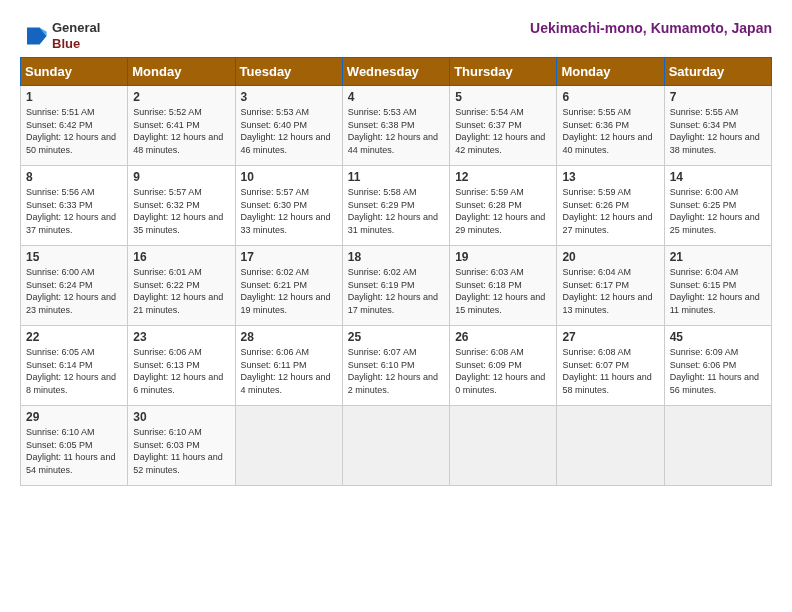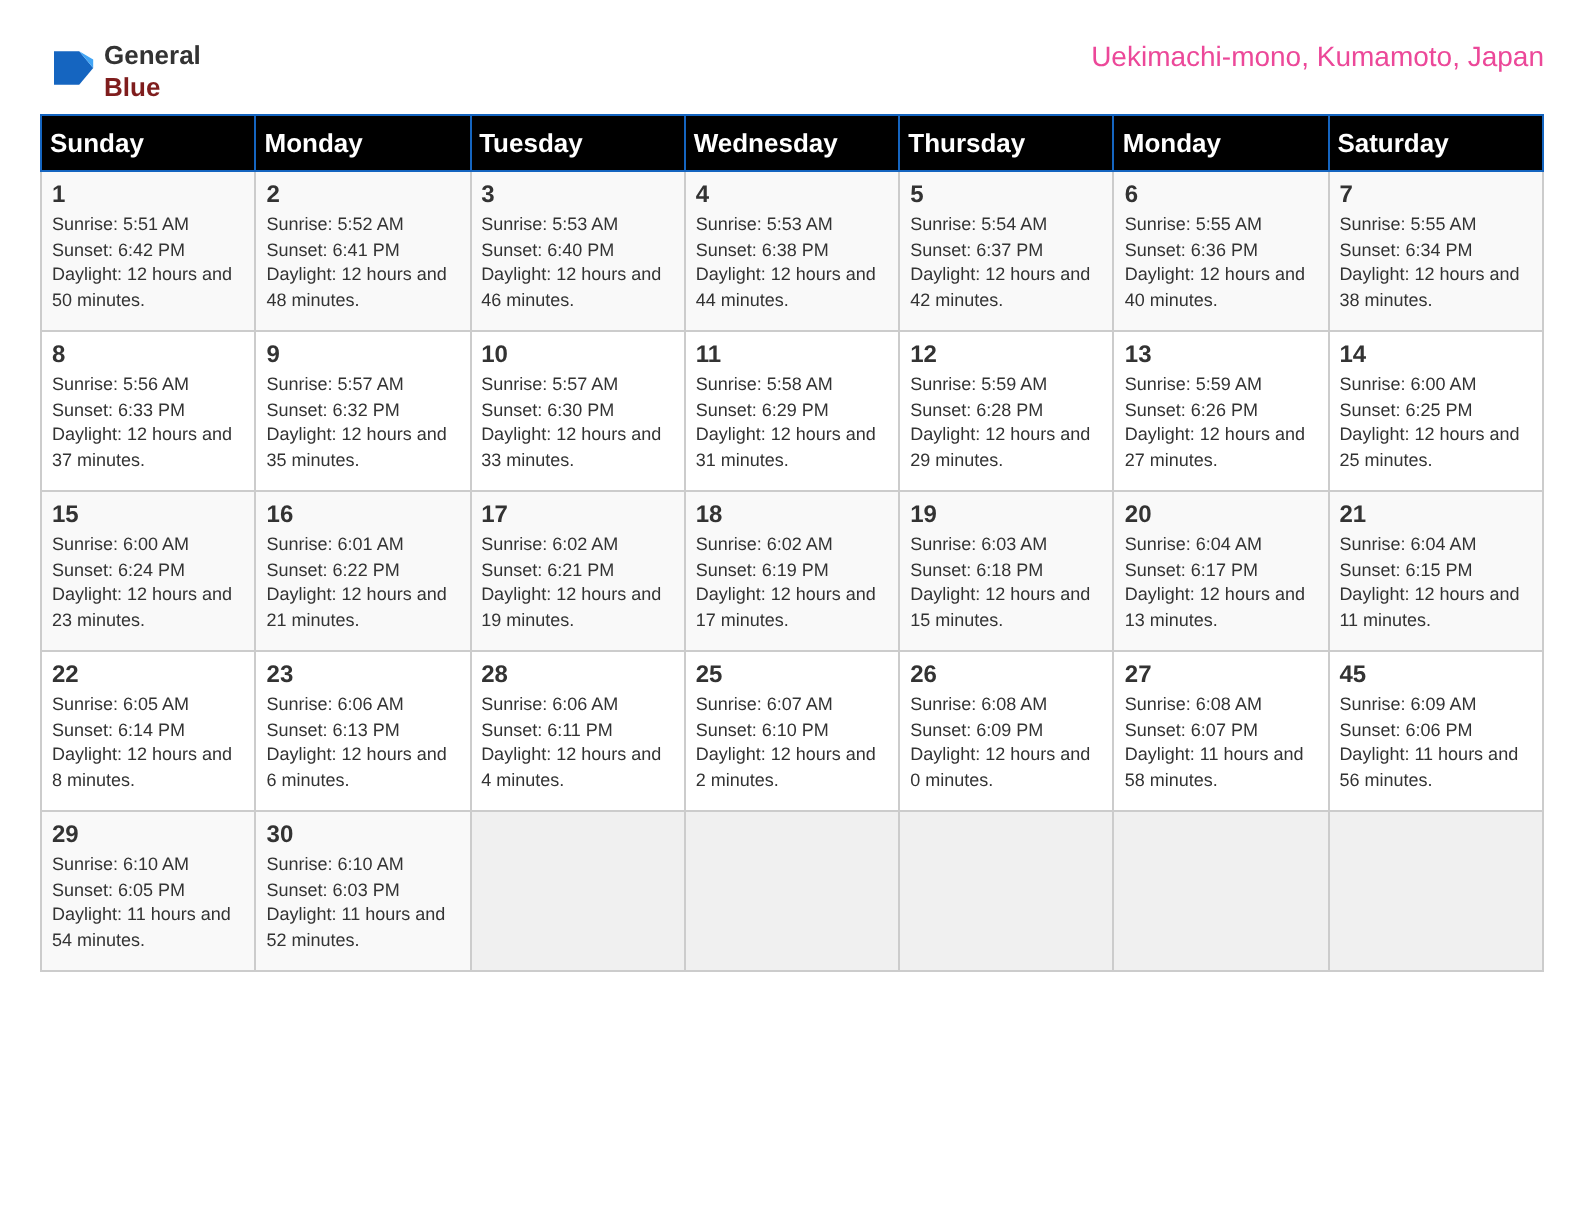--- a/index.html
+++ b/index.html
@@ -11,20 +11,21 @@
       padding: 20px;
     }
     .header-section {
       display: flex;
       justify-content: space-between;
       align-items: flex-start;
       margin-bottom: 6px;
     }
     .logo {
       display: flex;
+      align-items: center;
       gap: 4px;
     }
     .logo-text {
       font-size: 13px;
       font-weight: bold;
       color: #333;
       line-height: 1.2;
     }
     .logo-icon {
       width: 28px;
@@ -34,29 +35,30 @@
       text-align: right;
     }
     .calendar-title {
       font-size: 36px;
       font-weight: bold;
       color: #333;
       line-height: 1.1;
     }
     .calendar-subtitle {
       font-size: 14px;
-      color: #ec4899;
+      color: #701a75;
+      font-weight: bold;
     }
     table {
       width: 100%;
       border-collapse: collapse;
       table-layout: fixed;
     }
     thead tr th {
-      background-color: #000000;
+      background-color: #a16207;
       color: #fff;
       font-size: 13px;
       font-weight: bold;
       padding: 6px 4px;
       text-align: left;
       border: 1px solid #1565c0;
     }
     tbody tr td {
       border: 1px solid #ccc;
       vertical-align: top;

